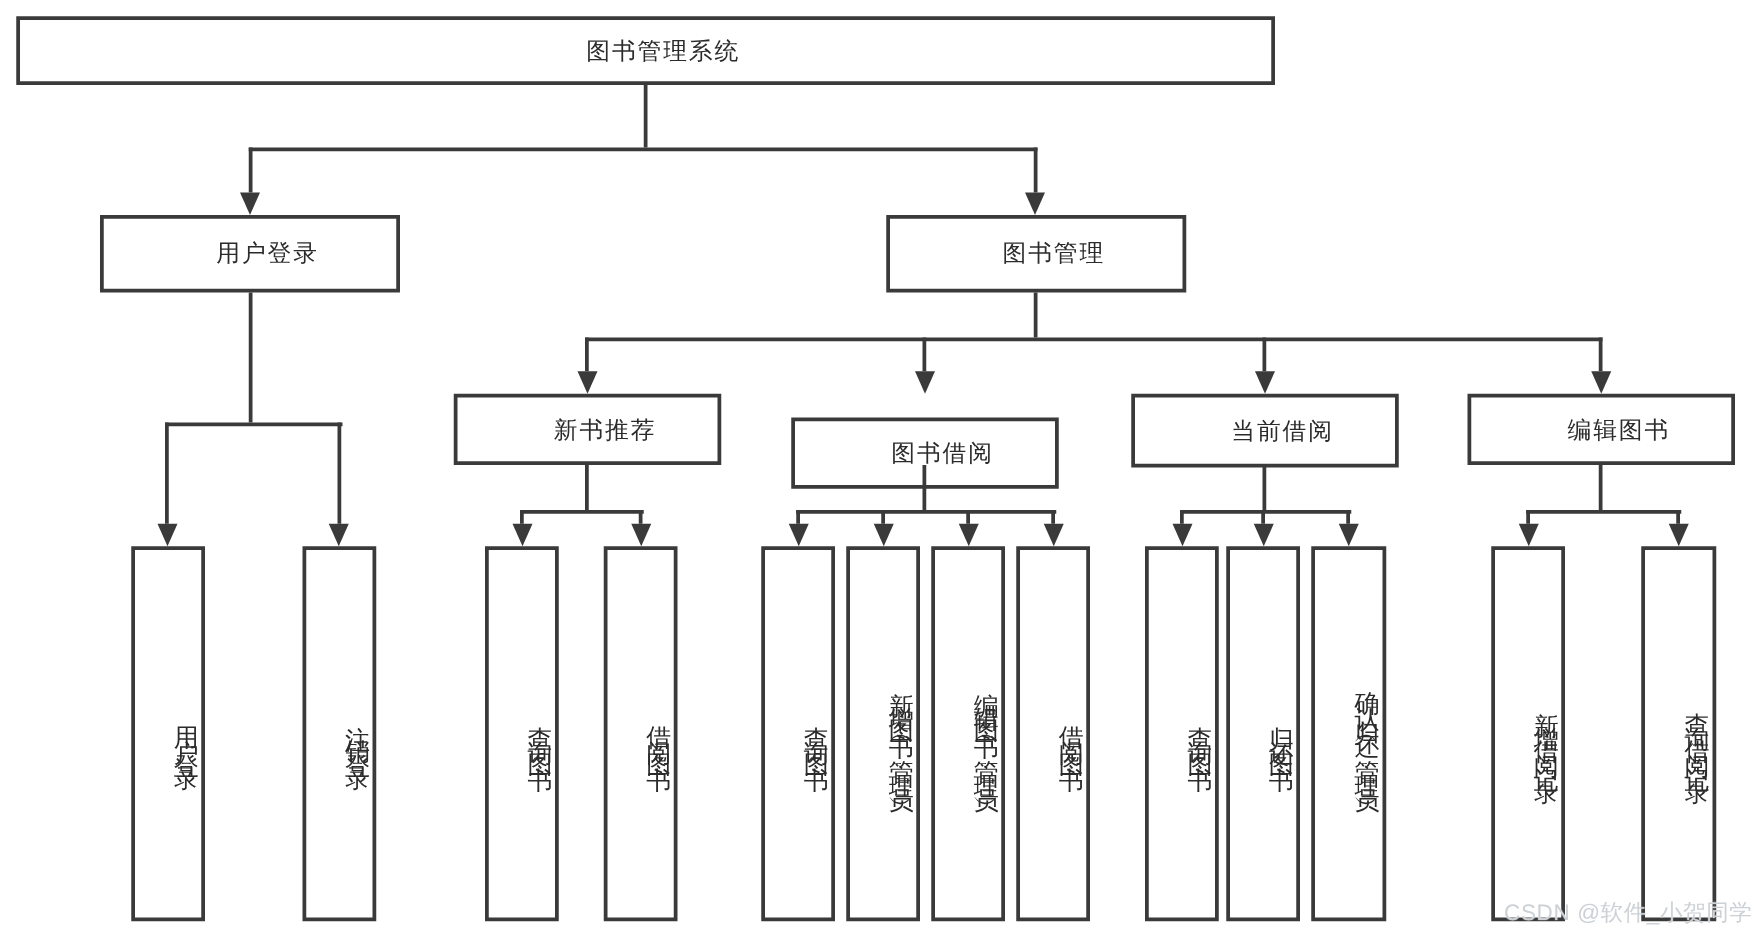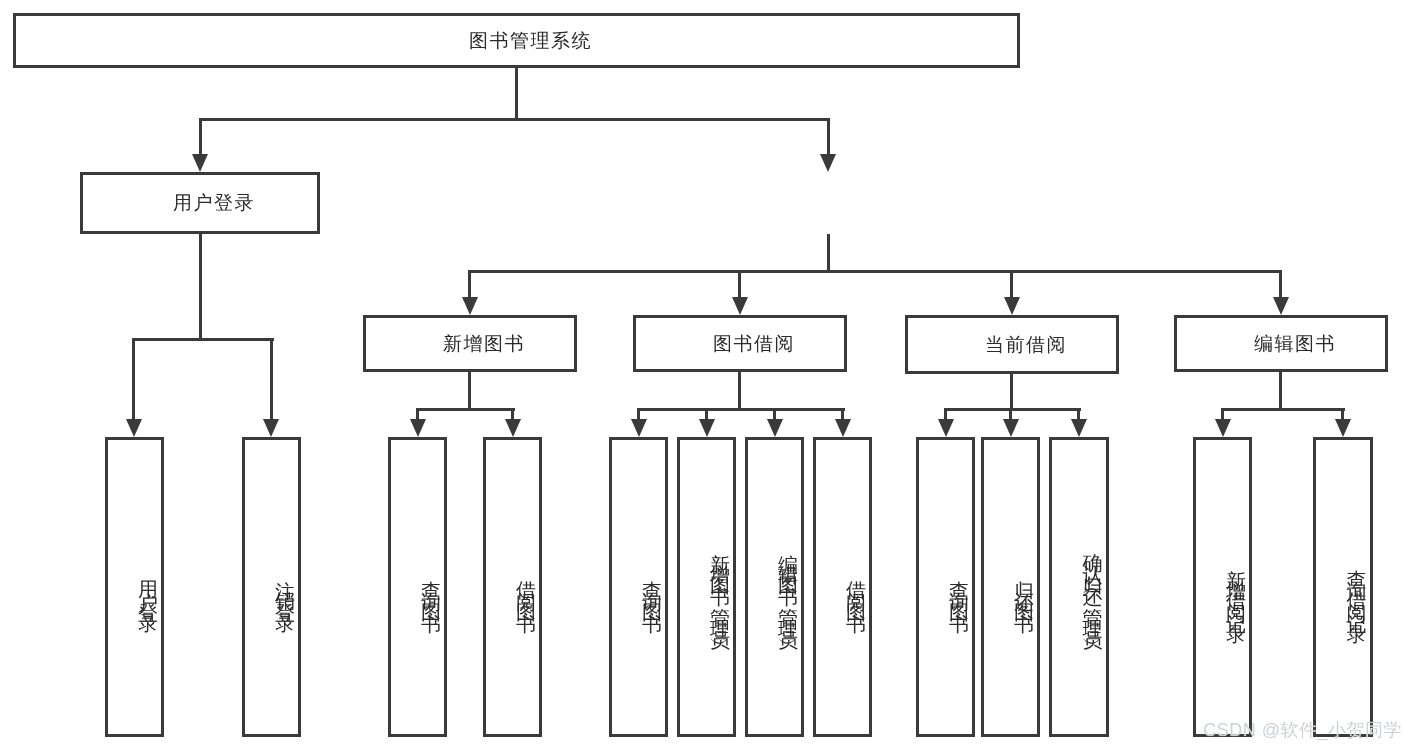--- a/index.html
+++ b/index.html
@@ -33,25 +33,28 @@
 
 <div class="canvas">
 
   <div class="box h" style="left:13px;top:13px;width:1007px;height:55px">
     <span>图书管理系统</span>
   </div>
 
   <div class="box h" style="left:80px;top:172px;width:240px;height:62px">
     <span>用户登录</span>
   </div>
+  <div class="box h" style="left:709px;top:172px;width:240px;height:62px">
+    <span>图书管理</span>
+  </div>
 
   <div class="box h" style="left:363px;top:315px;width:214px;height:57px">
-    <span>新增图书</span>
+    <span>新书推荐</span>
   </div>
-  <div class="box h" style="left:633px;top:315px;width:214px;height:57px">
+  <div class="box h" style="left:633px;top:334px;width:214px;height:57px">
     <span>图书借阅</span>
   </div>
   <div class="box h" style="left:905px;top:315px;width:214px;height:59px">
     <span>当前借阅</span>
   </div>
   <div class="box h" style="left:1174px;top:315px;width:214px;height:57px">
     <span>编辑图书</span>
   </div>
 
   <div class="box v" style="left:105px;top:437px;width:59px;height:300px">

